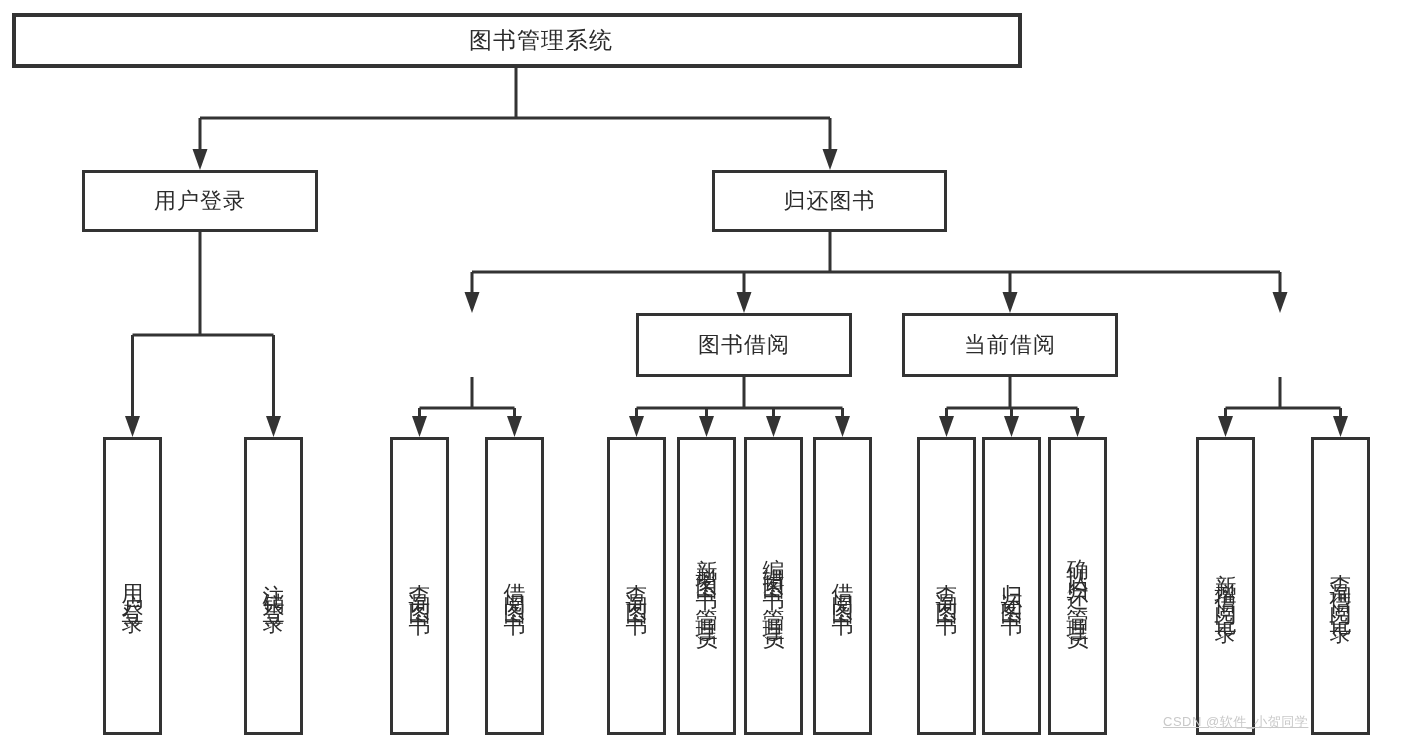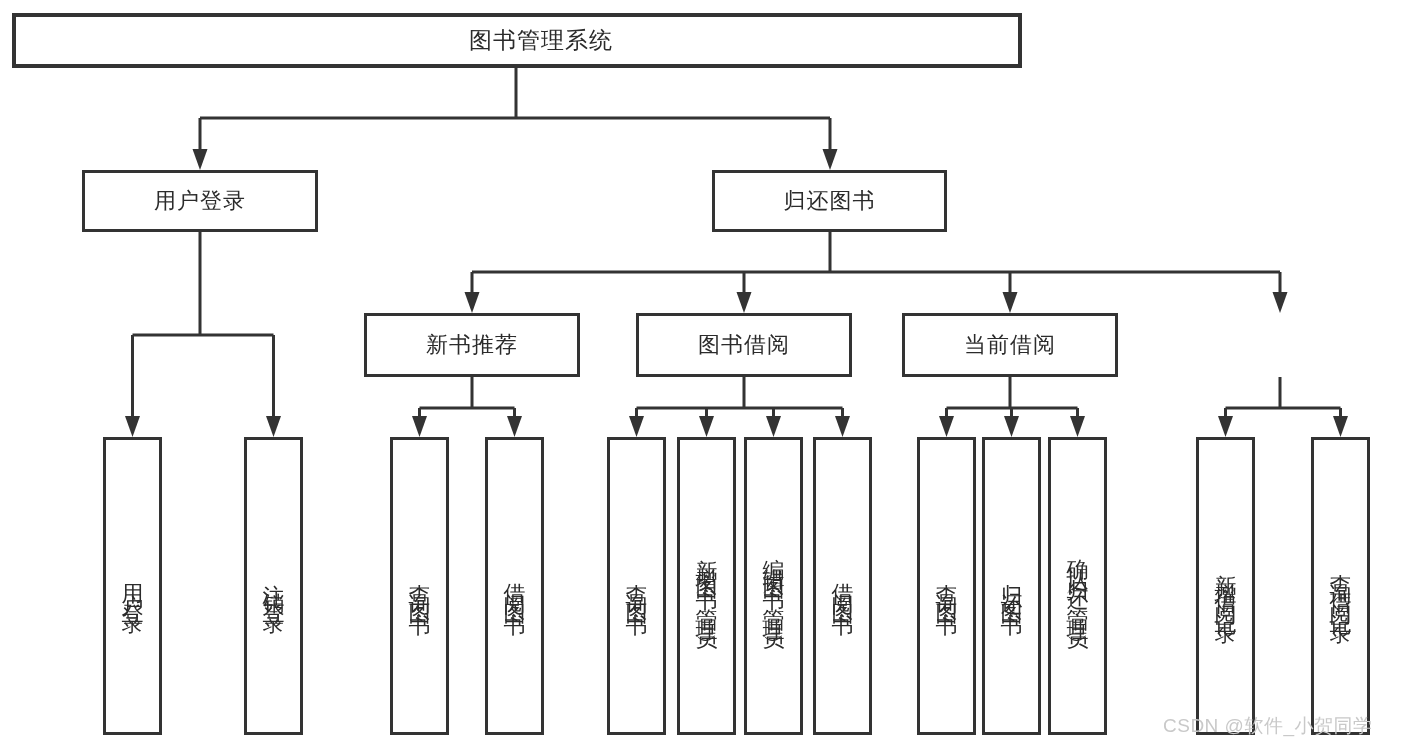--- a/index.html
+++ b/index.html
@@ -57,25 +57,26 @@
     writing-mode: vertical-rl;
     text-orientation: mixed;
     font-size: 22px;
     letter-spacing: 10px;
     line-height: 1;
   }
   .watermark {
     position: absolute;
     left: 1163px;
     top: 713px;
-    font-size: 19px;
+    font-size: 13px;
     letter-spacing: 0.5px;
     color: var(--watermark);
     white-space: nowrap;
     z-index: 5;
+    text-decoration: underline;
   }
 </style>
 </head>
 <body>
 
 <div class="stage">
 
   <svg class="connectors" viewBox="0 0 1405 747" xmlns="http://www.w3.org/2000/svg" aria-hidden="true">
 
     <path d="M516 68 V118 M200 118 H830 M200 118 V152 M830 118 V152"></path>
@@ -110,21 +111,20 @@
     <path d="M1280 377 V408 M1225.5 408 H1340.5 M1225.5 408 V419 M1340.5 408 V419"></path>
     <polygon points="1218,416 1233,416 1225.5,437"></polygon>
     <polygon points="1333,416 1348,416 1340.5,437"></polygon>
   </svg>
 
   <div class="box box-h root-box" style="left:12px; top:13px; width:1010px; height:55px;">图书管理系统</div>
 
   <div class="box box-h" style="left:82px; top:170px; width:236px; height:62px;">用户登录</div>
   <div class="box box-h" style="left:712px; top:170px; width:235px; height:62px;">归还图书</div>
 
-  <div class="box box-h" style="left:364px; top:313px; width:216px; height:64px;">新书推荐</div>
   <div class="box box-h" style="left:902px; top:313px; width:216px; height:64px;">当前借阅</div>
   <div class="box box-h" style="left:636px; top:313px; width:216px; height:64px;">图书借阅</div>
 
   <div class="box box-v" style="left:103px; top:437px; width:59px; height:298px;">用户登录</div>
   <div class="box box-v" style="left:244px; top:437px; width:59px; height:298px;">注销登录</div>
 
   <div class="box box-v" style="left:390px; top:437px; width:59px; height:298px;">查询图书</div>
   <div class="box box-v" style="left:485px; top:437px; width:59px; height:298px;">借阅图书</div>
 
   <div class="box box-v" style="left:607px; top:437px; width:59px; height:298px;">查询图书</div>

